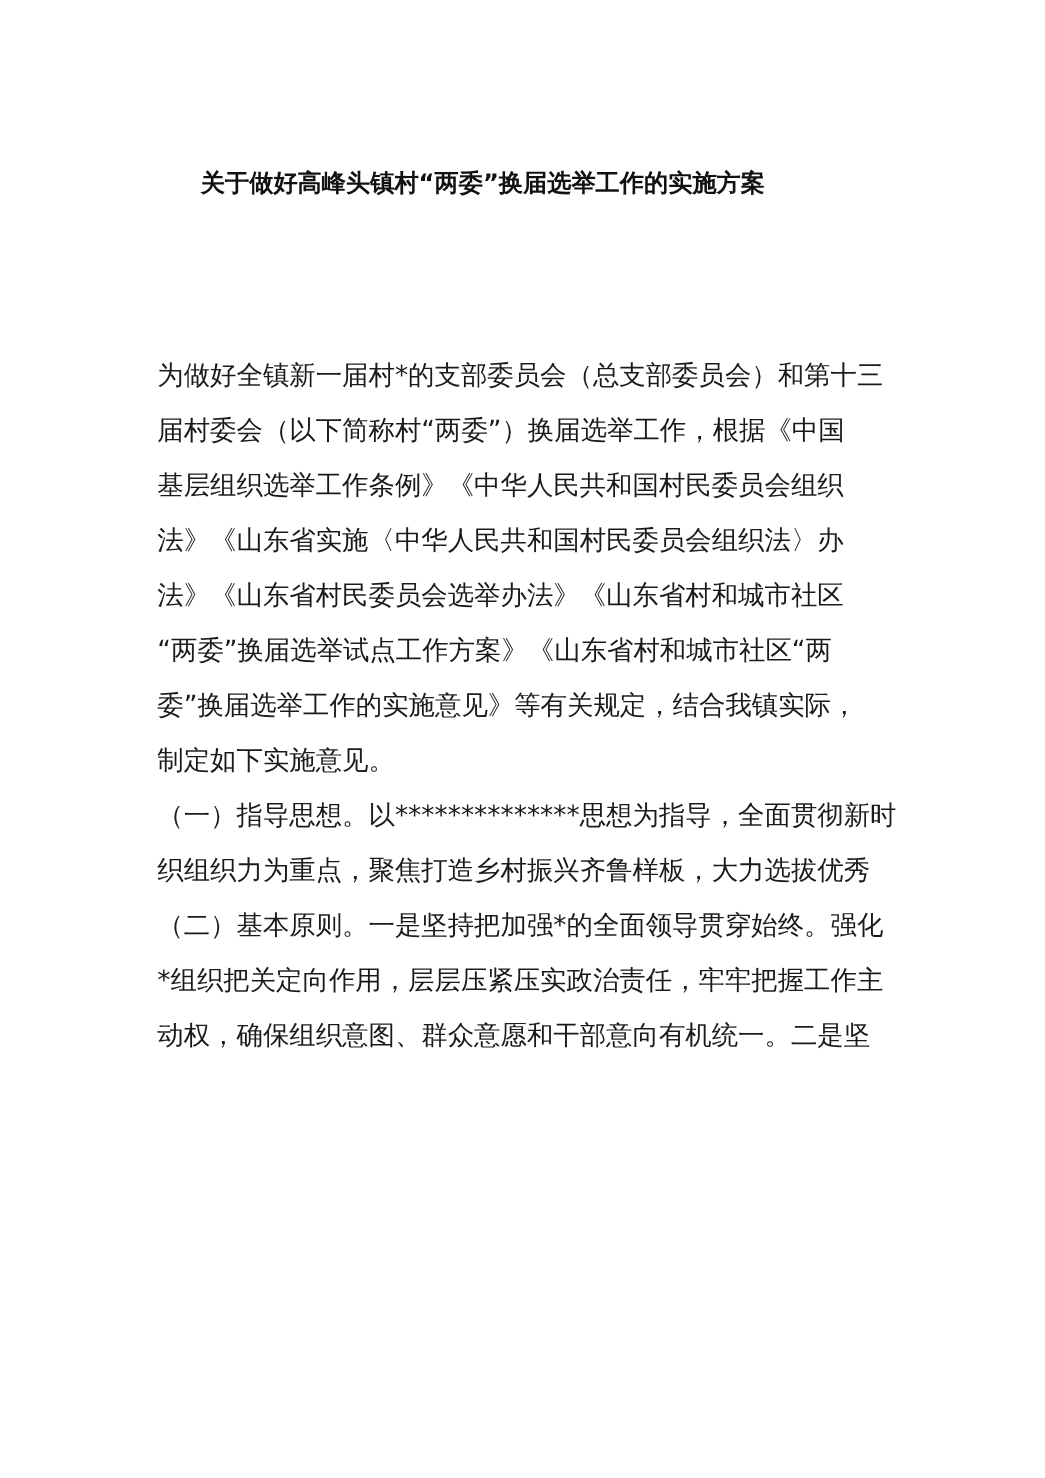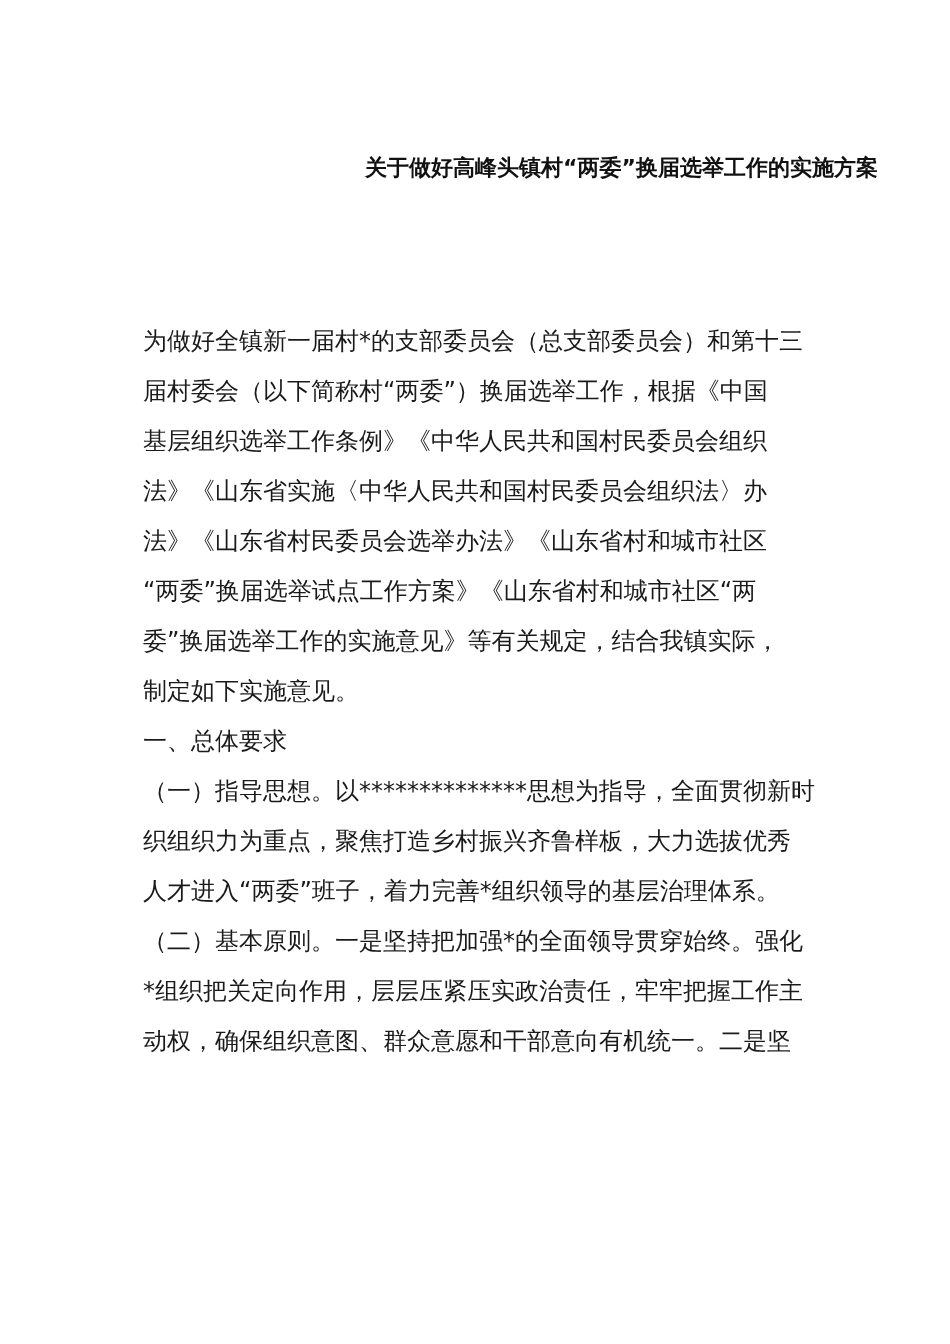--- a/index.html
+++ b/index.html
@@ -21,21 +21,21 @@
       top: 0;
       width: 950px;
       height: 1344px;
       background: #ffffff;
     }
     .doc-title {
       position: absolute;
       left: 0;
       top: 150px;
       width: 878px;
-      text-align: right;
+      text-align: center;
       font-size: 22px;
       font-weight: bold;
       letter-spacing: 0px;
       line-height: 36px;
       color: #111111;
     }
     .body-text {
       position: absolute;
       left: 143px;
       top: 316px;
@@ -58,21 +58,19 @@
 
   <div class="body-text">
     <div class="line">为做好全镇新一届村*的支部委员会（总支部委员会）和第十三</div>
     <div class="line">届村委会（以下简称村“两委”）换届选举工作，根据《中国</div>
     <div class="line">基层组织选举工作条例》《中华人民共和国村民委员会组织</div>
     <div class="line">法》《山东省实施〈中华人民共和国村民委员会组织法〉办</div>
     <div class="line">法》《山东省村民委员会选举办法》《山东省村和城市社区</div>
     <div class="line">“两委”换届选举试点工作方案》《山东省村和城市社区“两</div>
     <div class="line">委”换届选举工作的实施意见》等有关规定，结合我镇实际，</div>
     <div class="line">制定如下实施意见。</div>
-    <div class="line">一、总体要求</div>
     <div class="line">（一）指导思想。以**************思想为指导，全面贯彻新时</div>
     <div class="line">织组织力为重点，聚焦打造乡村振兴齐鲁样板，大力选拔优秀</div>
-    <div class="line">人才进入“两委”班子，着力完善*组织领导的基层治理体系。</div>
     <div class="line">（二）基本原则。一是坚持把加强*的全面领导贯穿始终。强化</div>
     <div class="line">*组织把关定向作用，层层压紧压实政治责任，牢牢把握工作主</div>
     <div class="line">动权，确保组织意图、群众意愿和干部意向有机统一。二是坚</div>
   </div>
 </div>
 
 </body></html>

